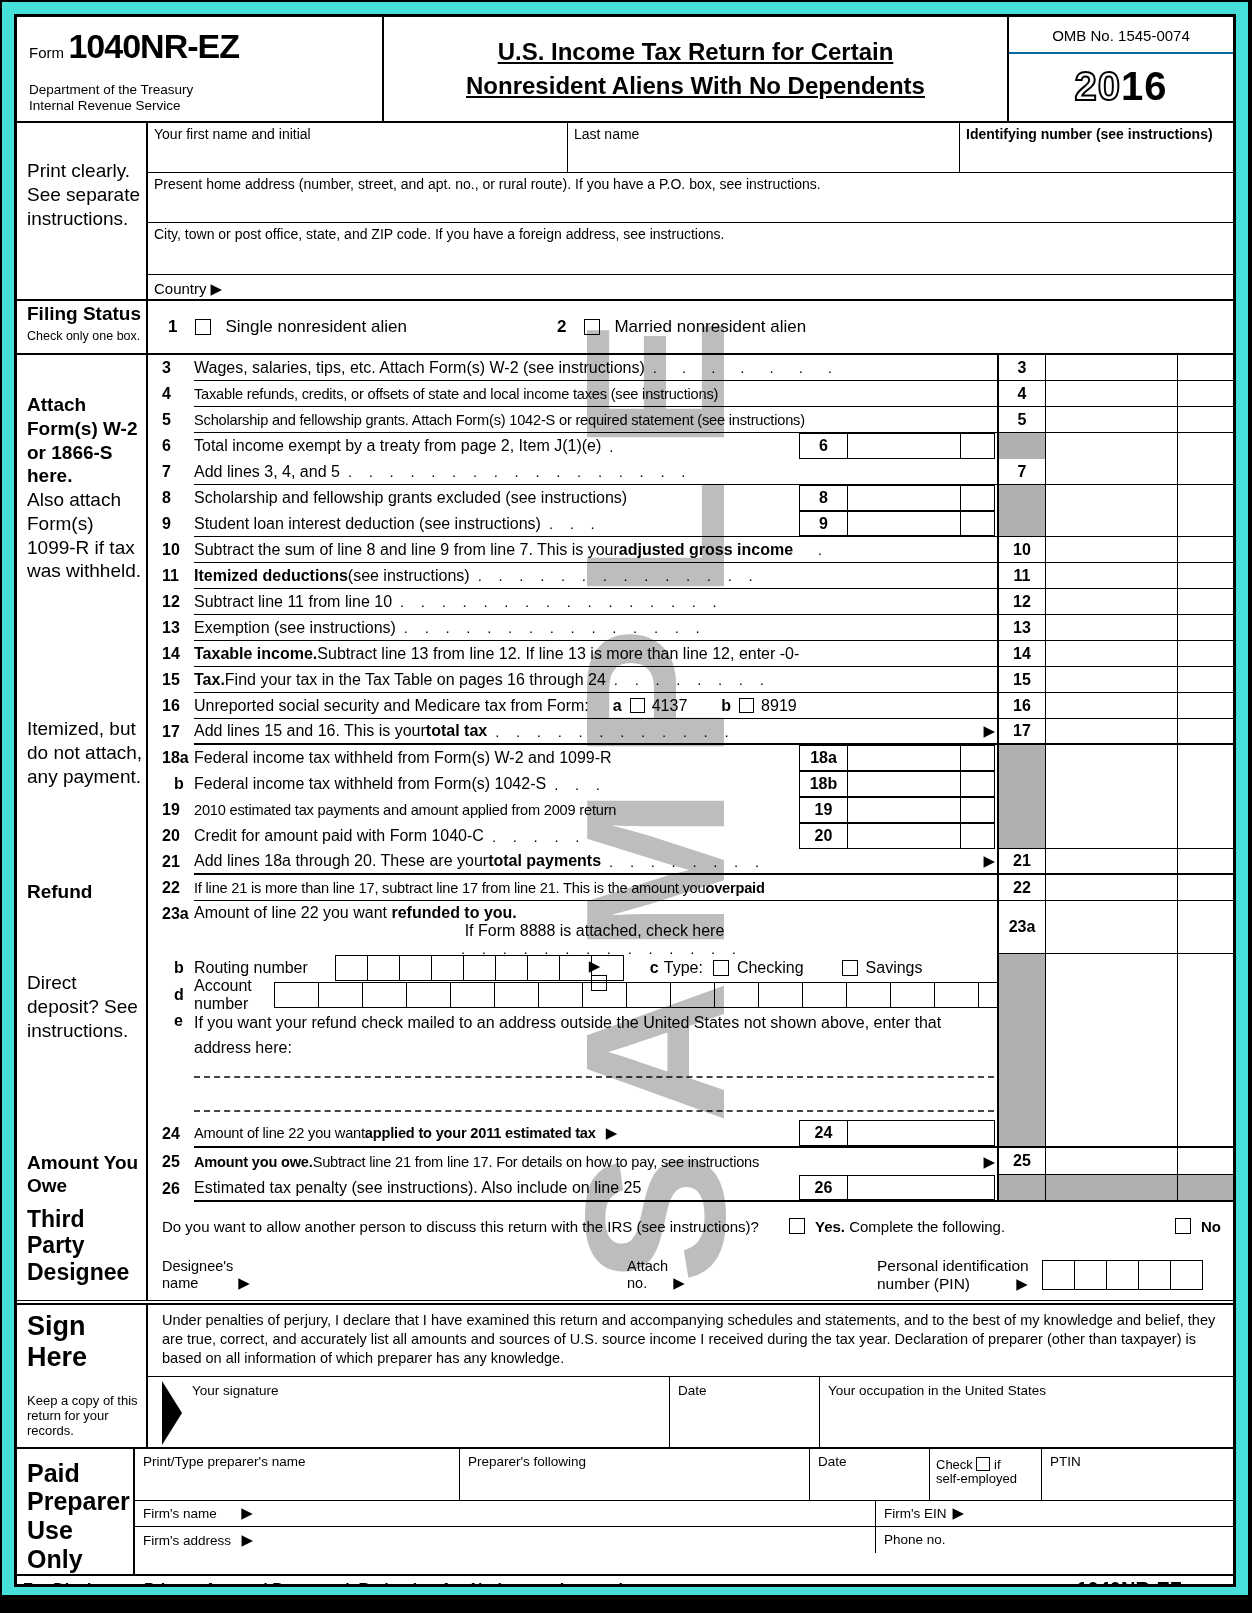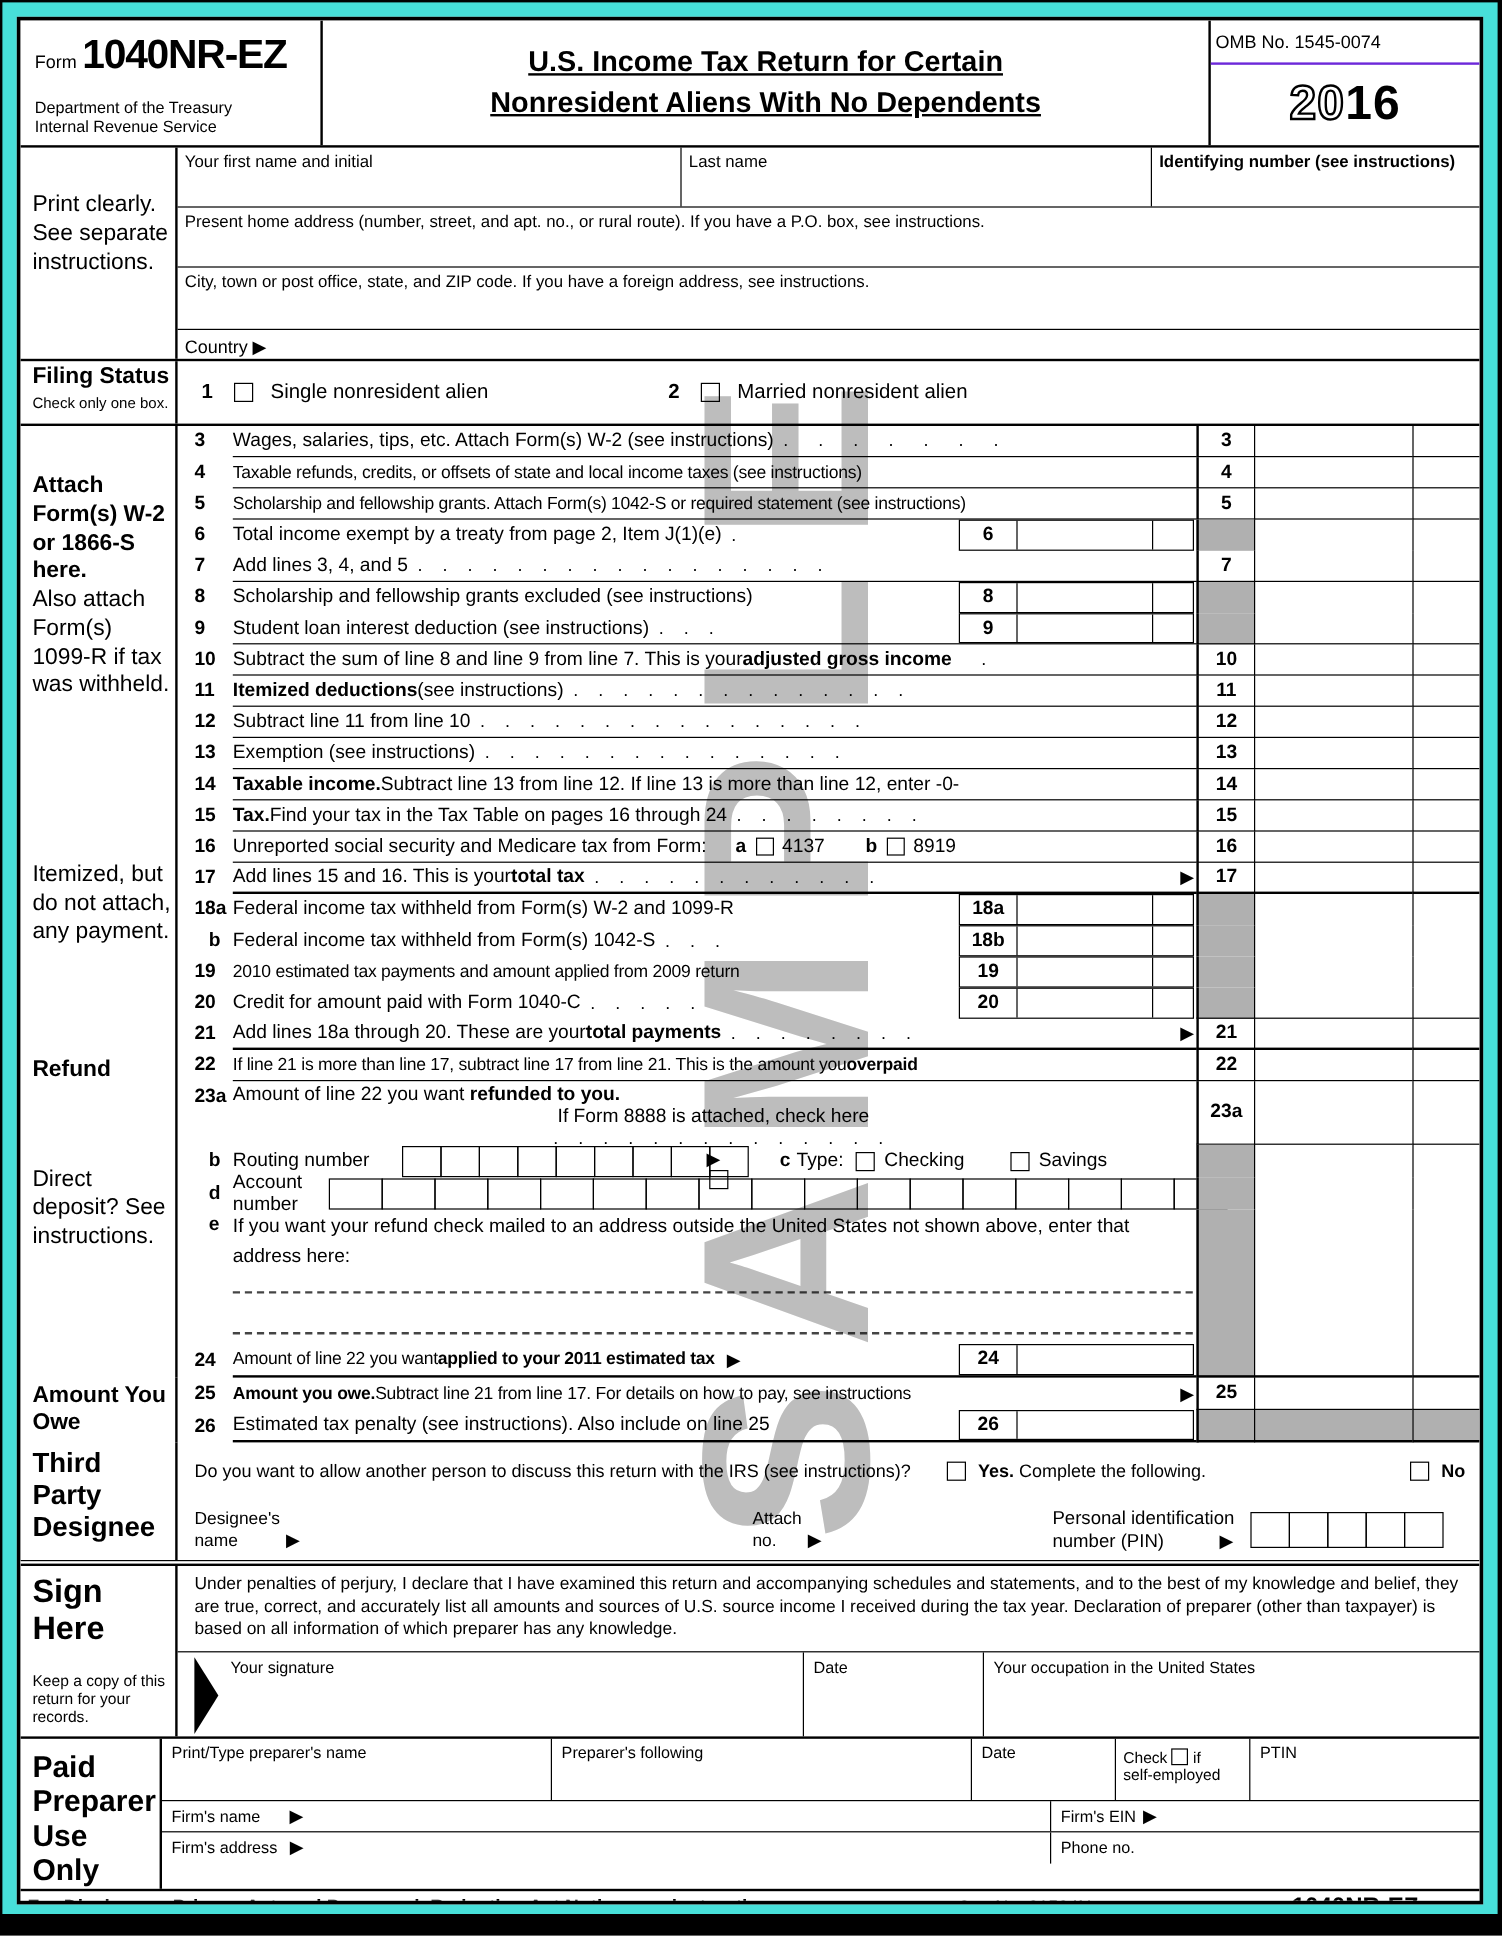--- a/index.html
+++ b/index.html
@@ -4,28 +4,28 @@
 <style>
 :root{ --frame:#47DFD9; --shade:#b0b0b0; --wm:#bdbdbd; }
 *{box-sizing:border-box;margin:0;padding:0}
 html,body{width:1252px;height:1613px}
 body{background:#000;position:relative;font-family:"Liberation Sans","DejaVu Sans",sans-serif;color:#000;}
 .frame{position:absolute;left:2px;top:2px;right:4px;bottom:18px;background:var(--frame);}
 .page{position:absolute;left:12px;top:12px;right:12px;bottom:8px;background:#fff;border:3px solid #000;overflow:hidden;}
 .wm{position:absolute;left:638px;top:770px;transform:translate(-50%,-50%) rotate(-90deg);font-size:198px;font-weight:700;letter-spacing:28px;color:var(--wm);mix-blend-mode:multiply;white-space:nowrap;z-index:6;pointer-events:none;}
 
 .hdr{display:flex;height:106px;border-bottom:2px solid #000;}
-.hd-left{flex:none;width:252px;border-right:2px solid #000;padding:10px 6px 0 12px;}
+.hd-left{flex:none;width:367px;border-right:2px solid #000;padding:10px 6px 0 12px;}
 .formword{font-size:15px;}
 .formnum{font-size:34px;font-weight:700;letter-spacing:-1px;}
 .dept{font-size:13.5px;line-height:1.15;margin-top:16px;}
 .hd-mid{flex:1;display:flex;flex-direction:column;align-items:center;justify-content:center;}
 .title{font-size:24px;font-weight:700;line-height:1.4;text-align:center;text-decoration:underline;}
 .hd-right{flex:none;width:226px;border-left:2px solid #000;display:flex;flex-direction:column;}
-.omb{font-size:15px;padding:10px 4px 8px;border-bottom:2px solid #6d28d9;}
+.omb{font-size:15px;text-align:center;padding:10px 4px 8px;border-bottom:2px solid #0369a1;}
 .year{font-size:40px;font-weight:700;text-align:center;padding-top:10px;letter-spacing:1px;}
 .yr-out{color:#fff;-webkit-text-stroke:2px #000;}
 
 .sec{display:flex;}
 .sb{flex:none;width:131px;border-right:2px solid #000;position:relative;padding:2px 4px 0 10px;}
 .content{flex:1;min-width:0;display:flex;flex-direction:column;}
 .sb-big{font-size:19px;font-weight:700;line-height:1.2;}
 .sb-small{font-size:12.5px;line-height:1.15;margin-top:3px;}
 .sb-med{font-size:19px;line-height:1.25;}
 .sb-huge{font-size:27px;font-weight:700;line-height:1.15;}

